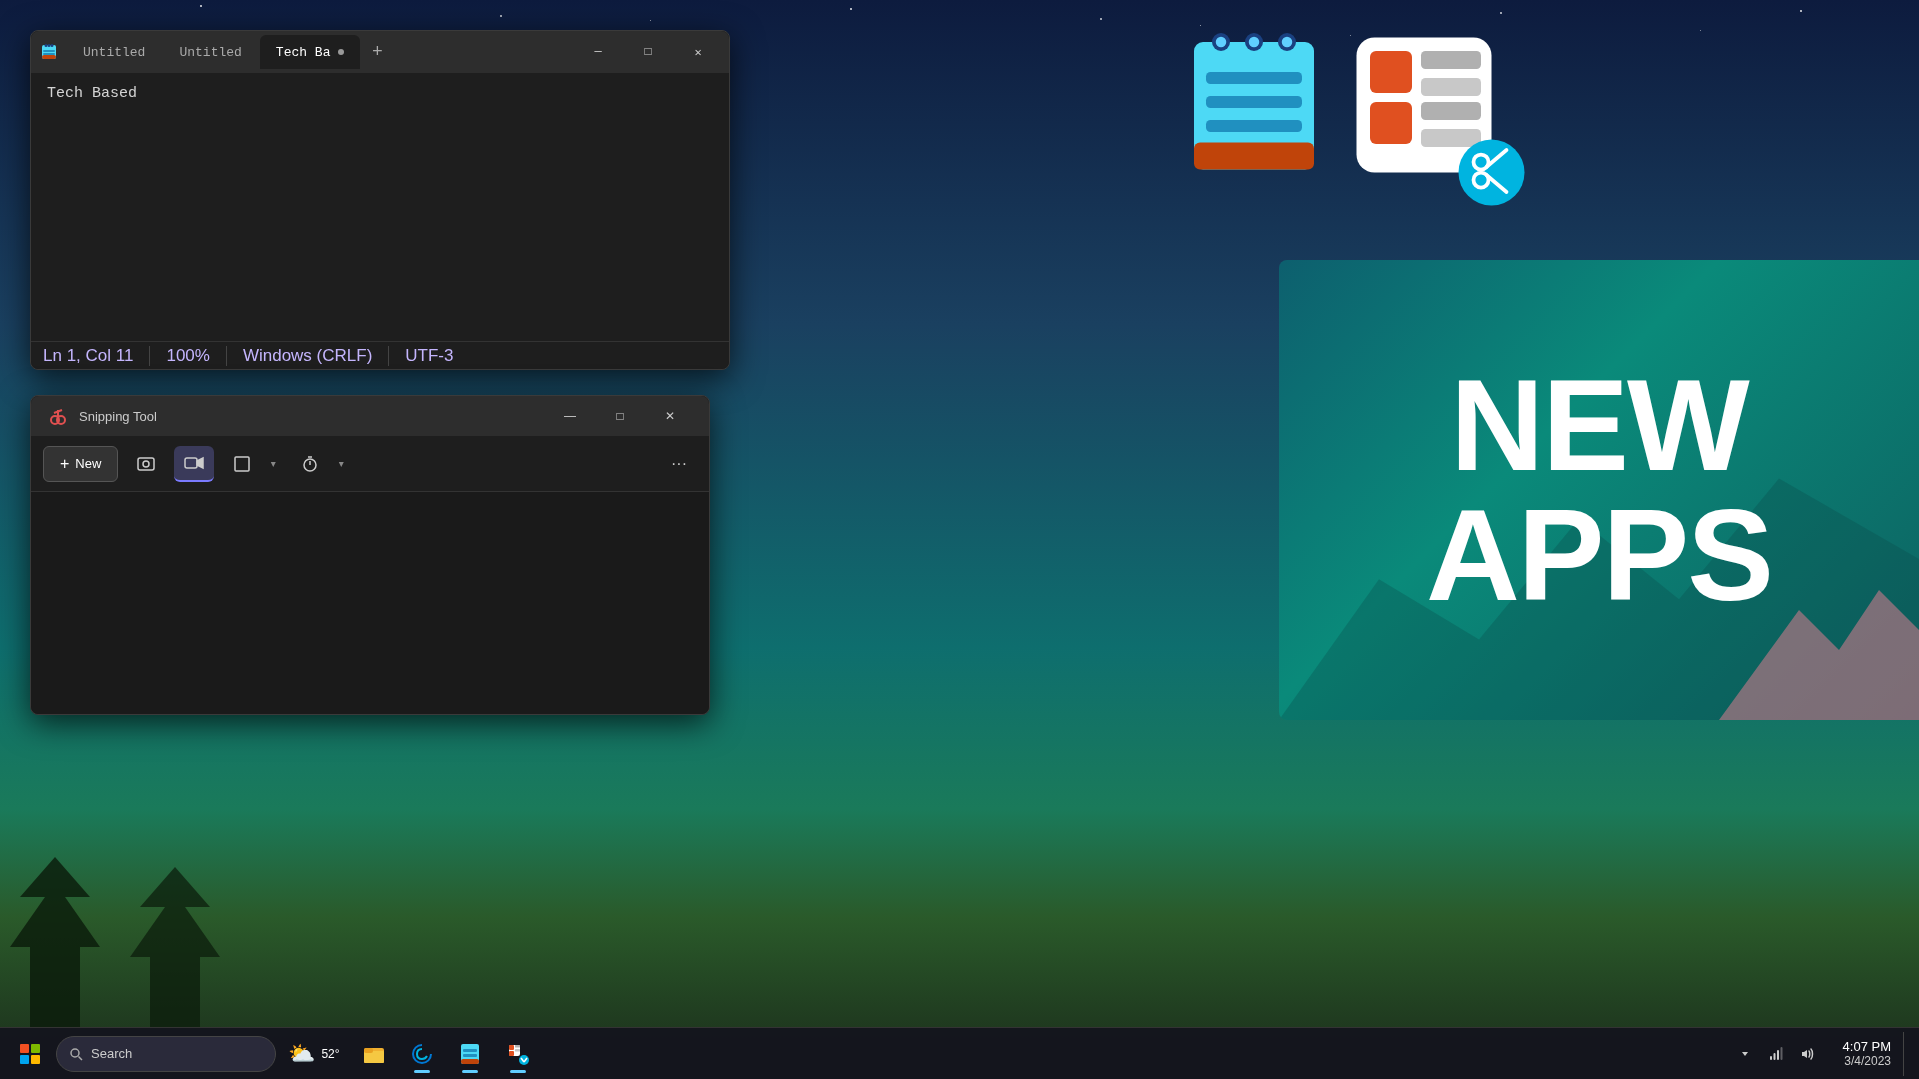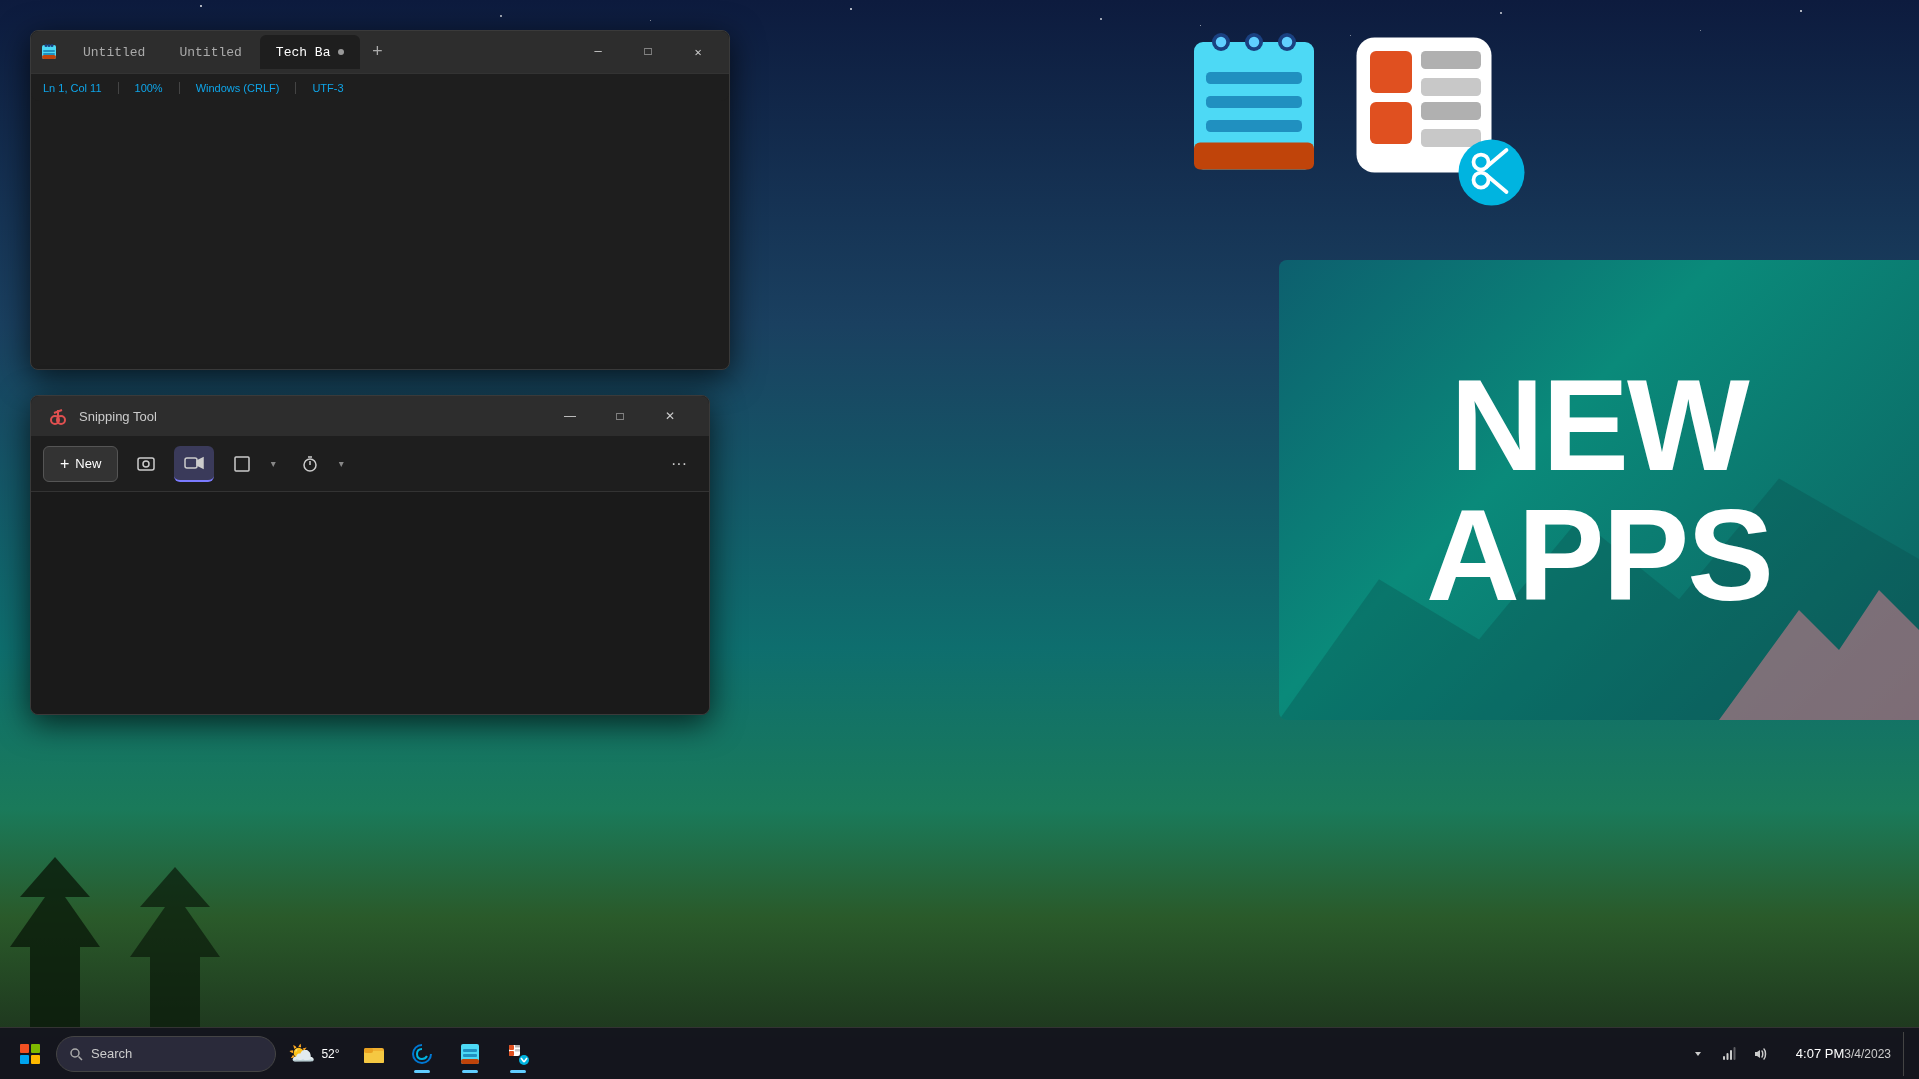--- a/index.html
+++ b/index.html
@@ -197,22 +197,22 @@
 
     .notepad-statusbar {
       height: 28px;
       background: #1e1e1e;
       border-top: 1px solid #333;
       border-radius: 0 0 8px 8px;
       display: flex;
       align-items: center;
       padding: 0 12px;
       gap: 0;
-      font-size: 11px;
-      color: #0ea5e9;
+      font-size: 17px;
+      color: #c4b5fd;
     }
 
     .status-item {
       padding: 0 16px;
       border-right: 1px solid #444;
     }
     .status-item:last-child { border-right: none; }
     .status-item:first-child { padding-left: 0; }
 
     
@@ -416,21 +416,21 @@
       display: flex;
       align-items: center;
       justify-content: center;
       cursor: pointer;
       color: #ccc;
       font-size: 14px;
     }
 
     .clock {
       display: flex;
-      flex-direction: row;
+      flex-direction: column;
       align-items: flex-end;
       padding: 0 8px;
       cursor: pointer;
       justify-content: flex-end;
     }
 
     .clock-time {
       font-size: 13px;
       color: #fff;
     }
@@ -588,20 +588,23 @@
     <div class="titlebar-spacer"></div>
 
     <div class="window-controls">
       <div class="win-btn">—</div>
       <div class="win-btn">□</div>
       <div class="win-btn close">✕</div>
     </div>
   </div>
 
 
+  <div class="notepad-content">
+    <span>Tech Based</span>
+  </div>
 
   <div class="notepad-statusbar">
     <span class="status-item">Ln 1, Col 11</span>
     <span class="status-item">100%</span>
     <span class="status-item">Windows (CRLF)</span>
     <span class="status-item">UTF-3</span>
   </div>
 </div>
 
 <div class="snipping-window">

